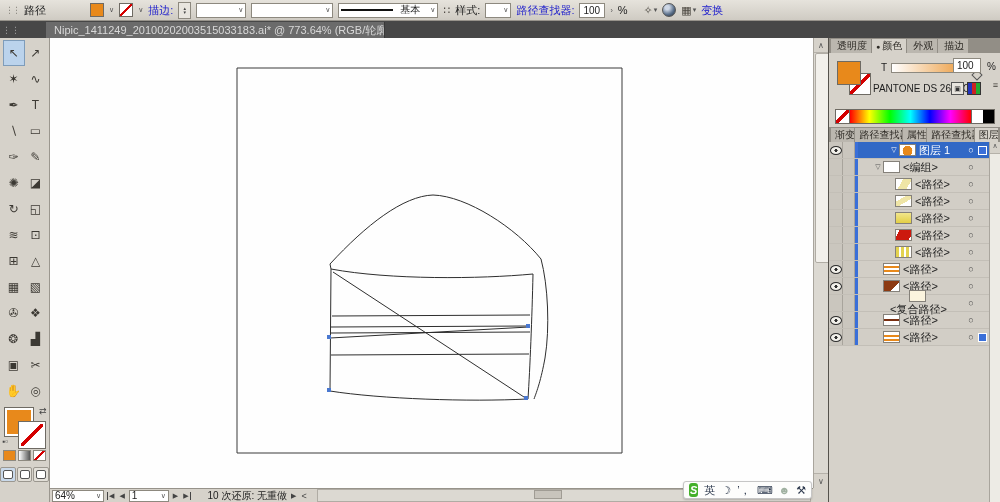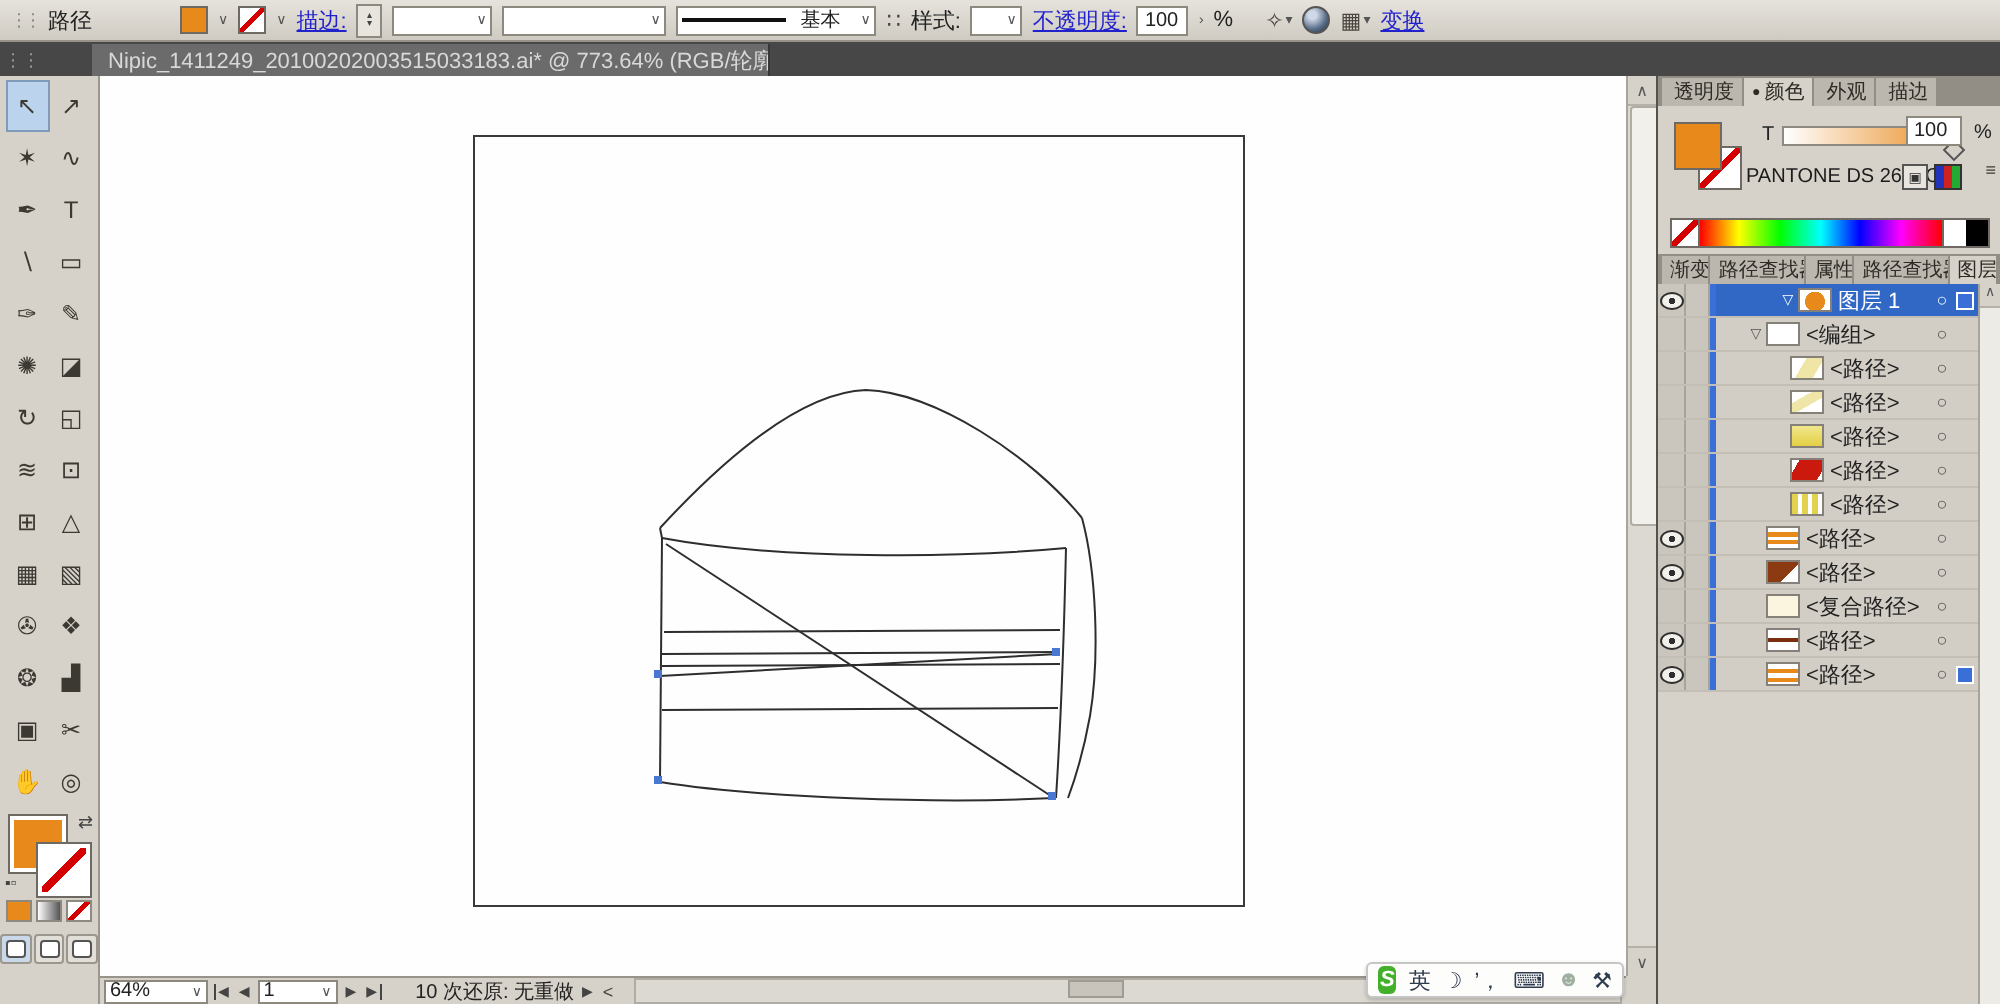--- a/index.html
+++ b/index.html
@@ -5,21 +5,21 @@
   html,body{margin:0;padding:0;background:#888;}
   #window{position:relative;width:1000px;height:502px;background:#D6D2CA;
     font-family:"Liberation Sans","DejaVu Sans",sans-serif;font-size:11px;color:#222;
     overflow:hidden;user-select:none;}
   
   .control-bar{position:absolute;left:0;top:0;width:1000px;height:21px;box-sizing:border-box;
     background:linear-gradient(#E6E3DC,#CFCBC3);border-bottom:1px solid #97938B;
     display:flex;align-items:center;gap:5px;padding:0 5px;}
   .grip{color:#8d8a83;font-size:9px;letter-spacing:-2px;}
   .cb-label{color:#222;}
-  .link{color:#2222CC;text-decoration:underline;cursor:pointer;}
+  .link{color:#2222CC;cursor:pointer;}
   .swatch{width:14px;height:14px;border:1px solid #6e6a63;box-sizing:border-box;background:#fff;}
   .swatch.none{background:linear-gradient(135deg,#fff 42%,#D40000 42%,#D40000 58%,#fff 58%);}
   .dd{font-size:7px;color:#555;}
   .combo{height:15px;box-sizing:border-box;background:#fff;border:1px solid #8d897f;
     display:flex;align-items:center;justify-content:space-between;padding:0 2px;font-size:10px;}
   .combo .dd{margin-left:3px;}
   .spinner{width:11px;height:15px;border:1px solid #8d897f;background:#E8E5DE;display:flex;
     flex-direction:column;align-items:center;justify-content:center;font-size:5px;color:#444;line-height:4px;}
   .stroke-line{width:52px;height:2px;background:#111;}
   .cb-icon{color:#4a463f;font-size:11px;display:flex;align-items:center;gap:1px;}
@@ -172,21 +172,21 @@
       <span class="stroke-line"></span>
       <span>基本</span>
       <span class="dd">∨</span>
     </span>
     <span class="cb-icon">∷</span>
     <span class="cb-label">样式:</span>
     <span class="combo" style="width:26px">
         <span></span>
         <span class="dd">∨</span>
       </span>
-    <span class="link">不透明度:</span>
+    <span class="link">路径查找器:</span>
     <span class="field" style="width:26px">100</span>
     <span class="dd">›</span>
     <span class="cb-label">%</span>
     <span style="width:6px"></span>
     <span class="cb-icon">
         <span>✧</span>
         <span class="dd">▾</span>
       </span>
     <span class="sphere"></span>
     <span class="cb-icon">
@@ -632,21 +632,21 @@
               </span>
             </div>
 
             <div class="lrow">
               <span class="cell">
                 <span class="eye-icon" style="visibility: hidden;"></span>
               </span>
               <span class="cell lock"></span>
               <span class="rowmain">
                 <span class="colorbar"></span>
-                <span class="lcontent" style="padding-left: 14px;">
+                <span class="lcontent" style="padding-left: 14px; flex-direction: column;">
                   <span class="expander"></span>
                   <span class="thumb" style="background: rgb(251, 244, 222);"></span>
                   <span class="llabel">&lt;复合路径&gt;</span>
                 </span>
                 <span class="target">○</span>
                 <span class="selsq" style="visibility: hidden;"></span>
               </span>
             </div>
 
             <div class="lrow">

